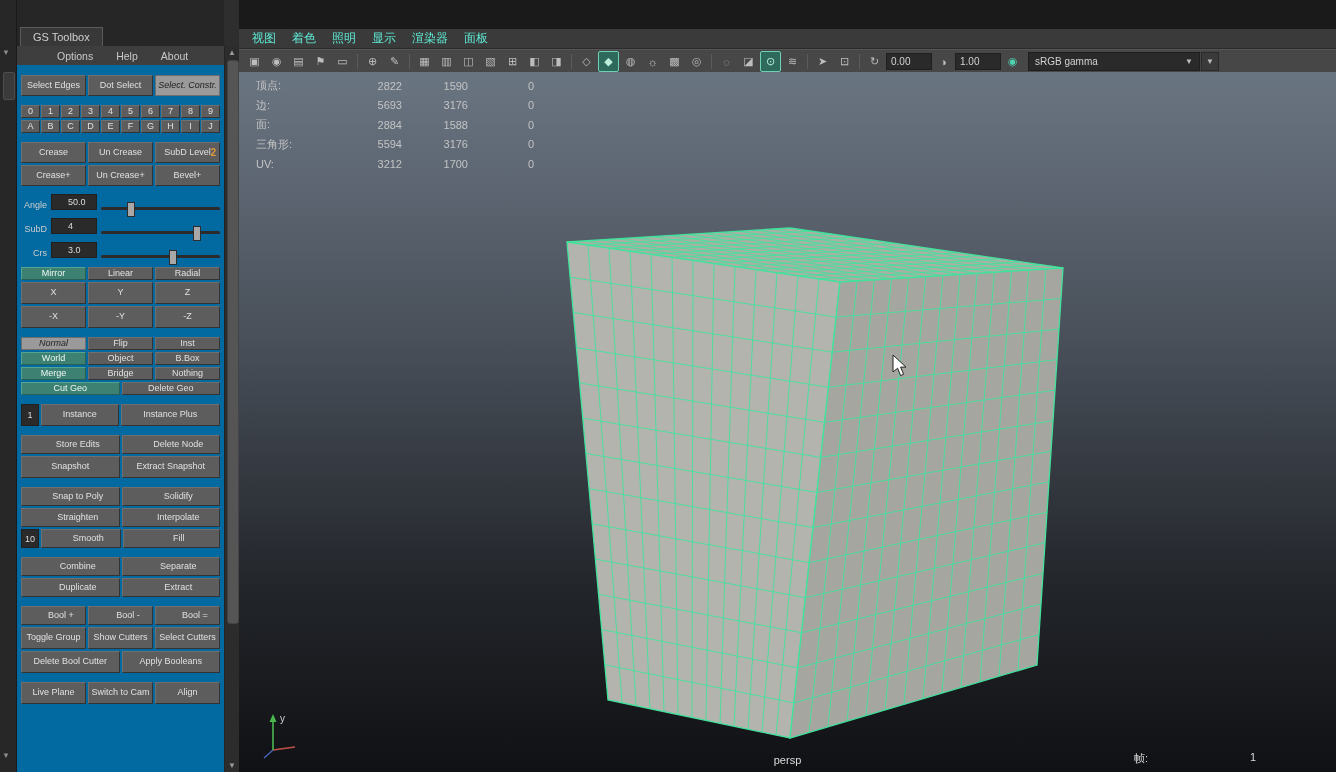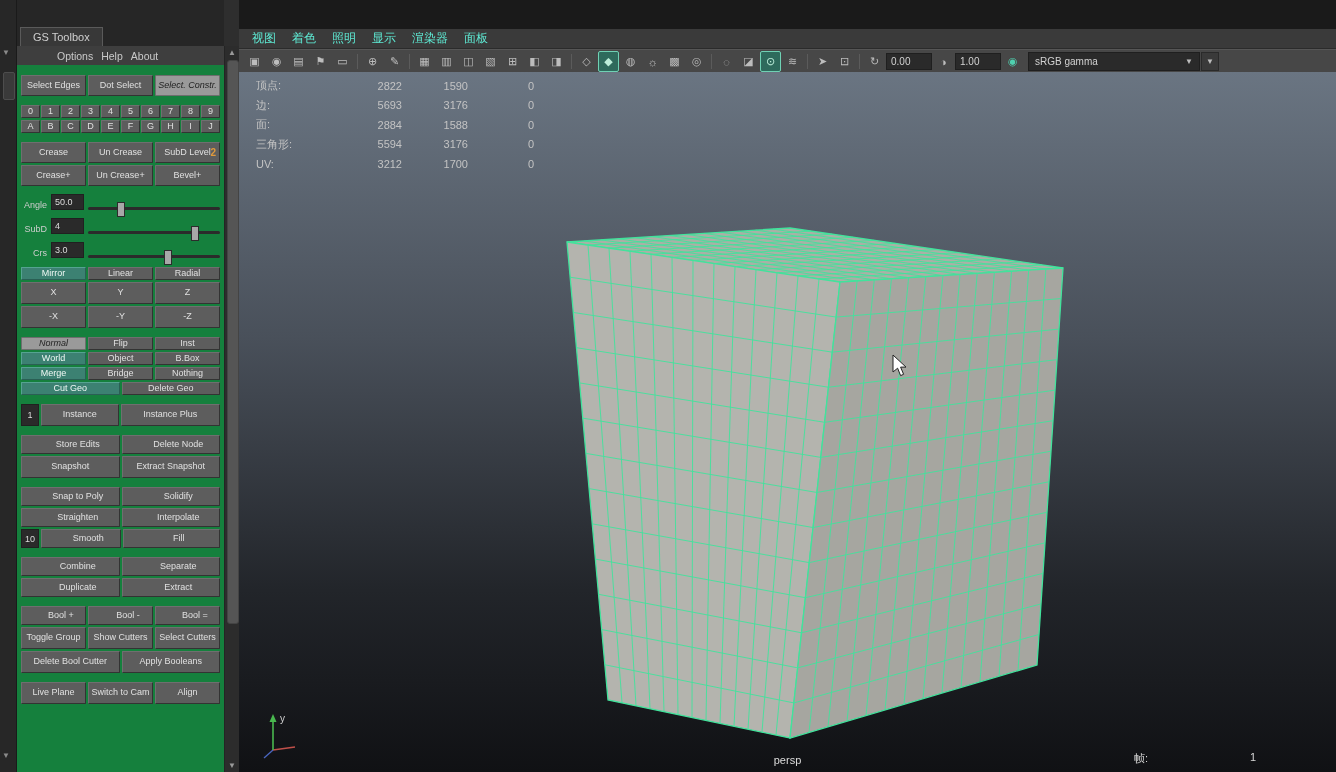--- a/index.html
+++ b/index.html
@@ -8,24 +8,24 @@
     background:#2e2e2e;font-family:"Liberation Sans",sans-serif;
     -webkit-font-smoothing:antialiased;
   }
   
   #left-strip{position:absolute;left:0;top:0;width:16px;height:772px;background:#272727;border-right:1px solid #1a1a1a;}
   .strip-arrow{position:absolute;left:2px;font-size:8px;color:#8a8a8a;cursor:default;}
   .strip-arrow.top{top:48px;}
   .strip-arrow.bottom{bottom:12px;}
   #dock-handle{position:absolute;left:3px;top:72px;width:10px;height:26px;background:#3a3a3a;border:1px solid #4d4d4d;border-radius:2px;}
   
-  #panel{position:absolute;left:17px;top:0;width:207px;height:772px;background:#15803d;}
+  #panel{position:absolute;left:17px;top:0;width:207px;height:772px;background:#0369a1;}
   #panel-header{height:46px;background:#262626;position:relative;}
   #panel-tab{position:absolute;left:3px;bottom:0;padding:3px 12px 3px 12px;background:#383838;border:1px solid #5a5a5a;border-bottom:none;color:#cfcfcf;font-size:11px;}
-  #panel-menu{display:flex;gap:8px;padding:4px 20px 3px 40px;font-size:10.5px;color:#c9c9c9;background:#3e3e3e;}
+  #panel-menu{display:flex;gap:23px;padding:4px 20px 3px 40px;font-size:10.5px;color:#c9c9c9;background:#3e3e3e;}
   .pmenu-item{cursor:default;}
   #panel-body{padding:8px 4px 2px 4px;}
   .trow{display:flex;gap:2px;margin:2px 0;}
   .trow.gap{margin-top:9px;}
   .trow.keys{gap:1px;}
   .btn{
     flex:1;position:relative;box-sizing:border-box;
     background:#5d5d5d;border:1px solid #333;
     border-top-color:#6f6f6f;border-left-color:#6f6f6f;
     color:#e0e0e0;font-size:9px;line-height:9.5px;text-align:center;
@@ -36,21 +36,21 @@
   .trow.md .btn{height:19px;padding-left:17px;}
   .trow.xl .btn{height:22px;}
   .trow.keys .btn{height:13px;padding:0;}
   .btn.teal{background:#3c8172;border-color:#2a5f54;border-top-color:#55a391;border-left-color:#55a391;color:#eef7f3;}
   .btn.selected{background:#9a9a9a;border-color:#6e6e6e;color:#1f1f1f;font-style:italic;}
   .badge{position:absolute;right:3px;top:50%;transform:translateY(-50%);color:#e09a3c;font-weight:bold;font-size:10px;}
   .field{width:18px;align-self:stretch;background:#2a2a2a;border:1px solid #202020;color:#ddd;font-size:9px;display:flex;align-items:center;justify-content:center;box-sizing:border-box;}
   
   .srow{display:flex;align-items:flex-end;gap:4px;margin:8px 0;}
   .slabel{width:26px;color:#cdcdcd;font-size:9px;text-align:right;flex:none;}
-  .sval{width:28px;height:14px;background:#2a2a2a;border:1px solid #202020;color:#ddd;font-size:9px;display:flex;align-items:center;padding-left:3px;flex:none;}
+  .sval{width:28px;height:14px;background:#2a2a2a;border:1px solid #202020;color:#ddd;font-size:9px;display:flex;align-items:center;padding-left:16px;flex:none;}
   .strack{flex:1;height:3px;background:#2b2b2b;border-radius:2px;position:relative;}
   .shandle{position:absolute;top:-5px;width:6px;height:13px;background:#a8a8a8;border:1px solid #2c2c2c;margin-left:-3px;}
   
   #panel-scrollbar{position:absolute;left:224px;top:46px;width:14px;height:726px;background:#2c2c2c;border-left:1px solid #242424;}
   .sb-arrow{position:absolute;left:0;width:14px;text-align:center;font-size:8px;color:#9a9a9a;cursor:default;}
   .sb-arrow.top{top:2px;}
   .sb-arrow.bottom{bottom:2px;}
   #sb-thumb{position:absolute;left:2px;top:14px;width:10px;height:562px;background:#555;border-radius:3px;border:1px solid #444;}
   
   #viewport{position:absolute;left:239px;top:0;right:0;height:772px;}

